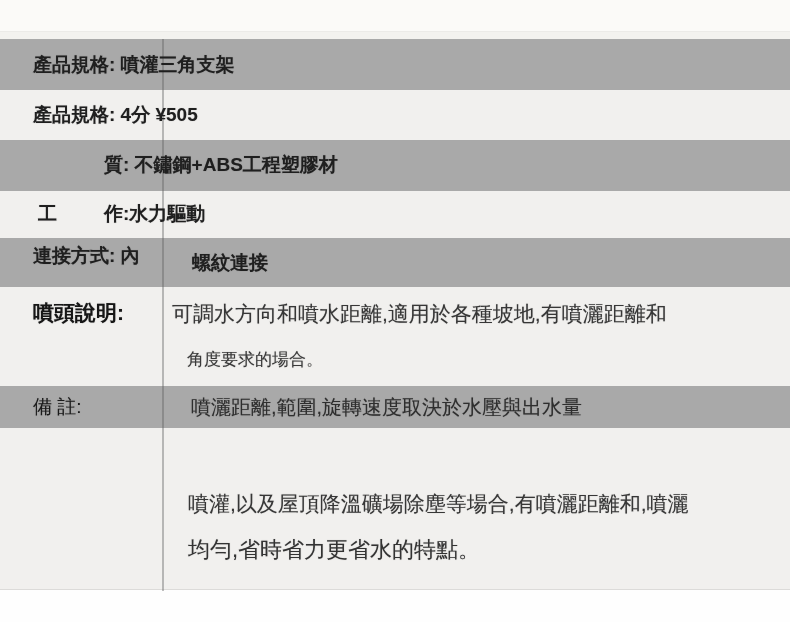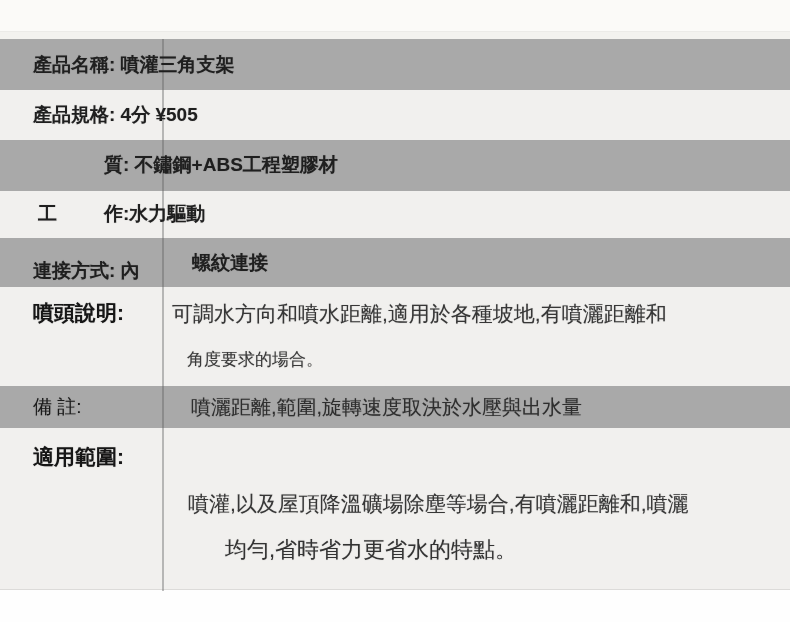--- a/index.html
+++ b/index.html
@@ -43,31 +43,31 @@
   .t-val-lg { font-size: 21px; font-weight: 500; color: #373737; }
   .t-val-md { font-size: 20px; font-weight: 500; color: #2e2e2e; }
   .t-val-sm { font-size: 17px; font-weight: 500; color: #3a3a3a; }
   .t-val-xl { font-size: 22px; font-weight: 500; color: #333333; }
 
   .p-name   { left: 33px;  top: 53px; }
   .p-spec   { left: 33px;  top: 103px; }
   .p-mat    { left: 104px; top: 153px; }
   .p-workp  { left: 38px;  top: 202px; }
   .p-work   { left: 104px; top: 202px; }
-  .p-connl  { left: 33px;  top: 259px; }
+  .p-connl  { left: 33px;  top: 244px; }
   .p-connv  { left: 192px; top: 251px; }
   .p-nozl   { left: 33px;  top: 300px; }
   .p-noz1   { left: 172px; top: 301px; }
   .p-noz2   { left: 187px; top: 349px; }
   .p-reml   { left: 33px;  top: 395px; }
   .p-remv   { left: 191px; top: 395px; }
   .p-scol   { left: 33px;  top: 444px; }
   .p-sco1   { left: 190px; top: 444px; }
   .p-sco2   { left: 188px; top: 491px; }
-  .p-sco3   { left: 188px; top: 536px; margin-left: 37px; }
+  .p-sco3   { left: 188px; top: 536px; }
 </style>
 </head>
 <body>
 
 <div class="stage">
 
   <div class="band band-top"></div>
   <div class="band band-top2"></div>
 
   <div class="band row-gray r1"></div>
@@ -75,32 +75,31 @@
   <div class="band row-gray r3"></div>
   <div class="band row-light r4"></div>
   <div class="band row-gray r5"></div>
   <div class="band row-light r6"></div>
   <div class="band row-gray r7"></div>
   <div class="band row-light r8"></div>
 
   <div class="table-bottom-edge"></div>
   <div class="col-divider"></div>
 
-  <span class="t t-row p-name">產品名稱: 噴灌三角支架</span>
+  <span class="t t-row p-name">產品規格: 噴灌三角支架</span>
   <span class="t t-row p-spec">產品規格: 4分 ¥505</span>
   <span class="t t-row p-mat">質: 不鏽鋼+ABS工程塑膠材</span>
   <span class="t t-row p-workp">工</span>
   <span class="t t-row p-work">作:水力驅動</span>
   <span class="t t-row p-connl">連接方式: 內</span>
   <span class="t t-row p-connv">螺紋連接</span>
 
   <span class="t t-label-lg p-nozl">噴頭說明:</span>
   <span class="t t-val-lg p-noz1">可調水方向和噴水距離,適用於各種坡地,有噴灑距離和</span>
   <span class="t t-val-sm p-noz2">角度要求的場合。</span>
 
   <span class="t t-label-md p-reml">備 註:</span>
   <span class="t t-val-md p-remv">噴灑距離,範圍,旋轉速度取決於水壓與出水量</span>
 
-  <span class="t t-label-lg p-scol">適用範圍:</span>
   <span class="t t-val-lg p-sco2">噴灌,以及屋頂降溫礦場除塵等場合,有噴灑距離和,噴灑</span>
   <span class="t t-val-xl p-sco3">均勻,省時省力更省水的特點。</span>
 
 </div>
 
 </body></html>

